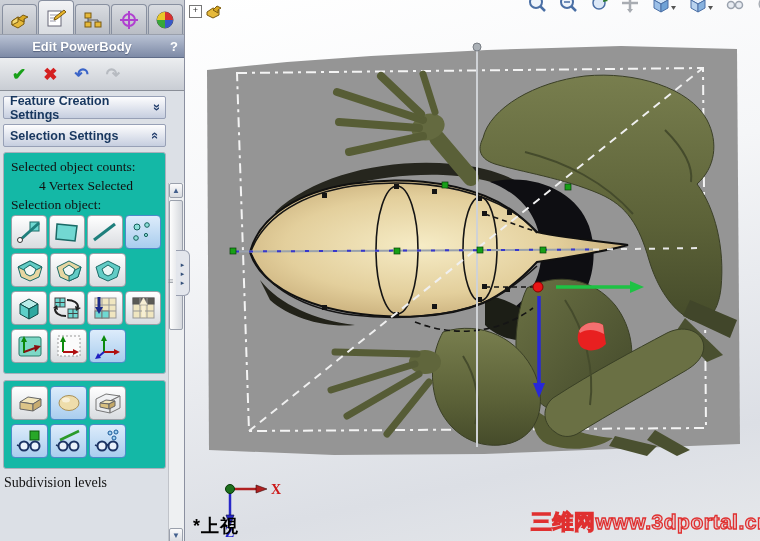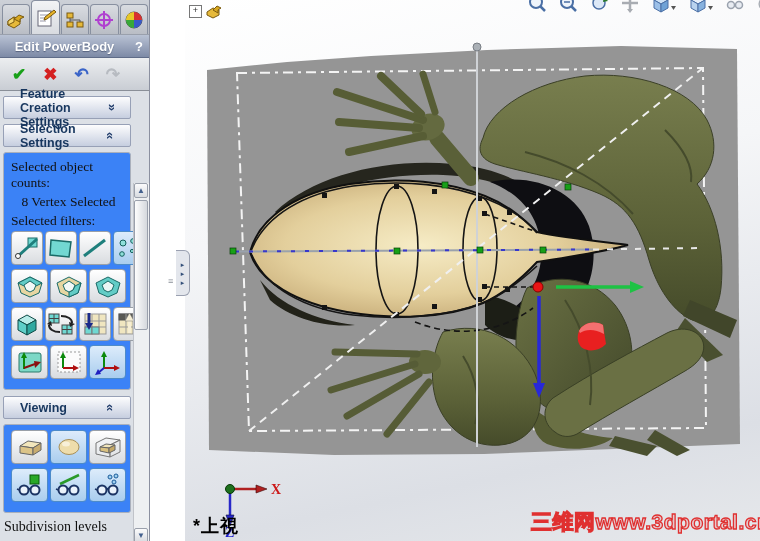--- a/index.html
+++ b/index.html
@@ -1,35 +1,35 @@
 <!DOCTYPE html>
 <html><head>
 <meta charset="utf-8">
 <style>
   html,body{margin:0;padding:0;background:#fff;}
   #root{position:relative;width:760px;height:541px;overflow:hidden;font-family:"Liberation Sans",sans-serif;background:#fff;}
 
   
-  #panel{position:absolute;left:0;top:0;width:150px;height:541px;background:#dce0e6;border-right:1px solid #8b90a0;box-sizing:border-box;}
+  #panel{position:absolute;left:0;top:0;width:185px;height:541px;background:#dce0e6;border-right:1px solid #8b90a0;box-sizing:border-box;}
   .tabbar{height:34px;background:linear-gradient(#cdd1d8,#b6bac2);display:flex;align-items:flex-end;padding-left:2px;border-bottom:1px solid #9aa0ac;}
   .tab{width:35px;height:29px;border:1px solid #8890a0;border-bottom:none;border-radius:4px 4px 0 0;background:linear-gradient(#d9dce1,#b9bdc5);display:flex;align-items:center;justify-content:center;margin-right:1px;}
   .tab.active{height:33px;background:linear-gradient(#f2f3f5,#d8dbe0);}
   .pmhead{height:22px;background:linear-gradient(#b9c2d4,#7d8aa6);display:flex;align-items:center;border-bottom:1px solid #5f6c88;}
   .pmhead .ttl{flex:1;text-align:center;color:#fff;font-weight:bold;font-size:13px;text-shadow:0 1px 1px #55627e;}
   .pmhead .hlp{width:20px;text-align:center;color:#fff;font-weight:bold;font-size:13px;}
   .pmacts{height:32px;background:linear-gradient(#eceef0,#c9cdd4);border-bottom:1px solid #8a8f98;display:flex;align-items:center;gap:17px;padding-left:12px;}
   .act{font-size:17px;font-weight:bold;line-height:1;}
   .ok{color:#18a018}.no{color:#d42020}.un{color:#3a64c8}.re{color:#b7bbc1}
   .pmbody{position:relative;height:452px;background:#dce0e6;padding:5px 18px 0 3px;box-sizing:border-box;}
-  .secbar{height:21px;margin-bottom:5px;background:linear-gradient(#fdfdfe,#c6cedf);border:1px solid #97a0b6;border-radius:2px;display:flex;align-items:center;justify-content:space-between;padding:0 16px;}
+  .secbar{height:21px;margin-bottom:5px;background:linear-gradient(#fdfdfe,#c6cedf);border:1px solid #97a0b6;border-radius:2px;display:flex;align-items:center;justify-content:space-between;padding:0 6px;}
   .secbar .lbl{color:#17365e;font-weight:bold;font-size:12.5px;}
   .chev{display:inline-block;font-size:13px;font-weight:bold;color:#25406e;line-height:1;}
   .chevd{transform:rotate(-90deg);}
   .chevu{transform:rotate(90deg);}
-  .grpbox{background:#3b82f6;border:1px solid #aab0bc;border-radius:3px;padding:3px 4px 6px 6px;margin-bottom:6px;}
+  .grpbox{background:#14b8a6;border:1px solid #aab0bc;border-radius:3px;padding:3px 4px 6px 6px;margin-bottom:6px;}
   .slab{font-family:"Liberation Serif",serif;font-size:13.5px;color:#111;margin:3px 0 2px 1px;}
   .scenter{text-align:center;}
   .brow{display:flex;gap:2px;margin:2px 0 4px 1px;}
   .ibtn{width:37px;height:34px;border:1px solid #9aa0a8;border-radius:4px;background:linear-gradient(#ffffff,#d9dce0);display:flex;align-items:center;justify-content:center;box-sizing:border-box;}
   .ibtn.active{background:linear-gradient(#ddecfb,#a9cdee);border-color:#4d8bc8;}
   
   .vscroll{position:absolute;right:0px;top:92px;bottom:0;width:15px;background:#eef0f2;border-left:1px solid #c0c3c9;}
   .sbtn{position:absolute;left:0;width:14px;height:15px;background:linear-gradient(#fbfbfc,#d8dbe0);border:1px solid #9aa0ac;box-sizing:border-box;border-radius:2px;color:#44618e;font-size:8px;text-align:center;line-height:13px;}
   .sthumb{position:absolute;left:0;top:17px;width:14px;height:130px;background:linear-gradient(90deg,#fdfdfd,#d5d8dd);border:1px solid #9aa0ac;border-radius:2px;box-sizing:border-box;}
   .flytab{position:absolute;left:176px;top:250px;width:13px;height:44px;background:#e3e6ec;border:1px solid #9aa0b0;border-left:none;border-radius:0 6px 6px 0;display:flex;flex-direction:column;align-items:center;justify-content:center;gap:2px;z-index:30;}
@@ -114,22 +114,22 @@
         <span class="chev chevd">«</span>
       </div>
 
       <div class="secbar">
         <span class="lbl">Selection Settings</span>
         <span class="chev chevu">«</span>
       </div>
 
       <div class="grpbox">
         <div class="slab">Selected object counts:</div>
-        <div class="slab scenter">8 Vertex Selected</div>
-        <div class="slab">Selected filters:</div>
+        <div class="slab scenter">4 Vertex Selected</div>
+        <div class="slab">Selection object:</div>
 
         <div class="brow">
           <div class="ibtn">
             <svg width="30" height="26">
               <rect x="16" y="3" width="9" height="9" fill="#6fd8d2" stroke="#1a6a66"></rect>
               <line x1="5" y1="22" x2="25" y2="4" stroke="#1e7f7c" stroke-width="3"></line>
               <circle cx="6" cy="21" r="2.5" fill="#fff" stroke="#333"></circle>
             </svg>
           </div>
           <div class="ibtn">
@@ -248,24 +248,20 @@
               <polygon points="8,8 11,2 14,8" fill="#0c8a0c"></polygon>
               <line x1="11" y1="19" x2="22" y2="19" stroke="#b01010" stroke-width="2"></line>
               <polygon points="21,16 27,19 21,22" fill="#b01010"></polygon>
               <line x1="11" y1="19" x2="5" y2="24" stroke="#2020c0" stroke-width="2"></line>
               <polygon points="8,25 2,26 5,20" fill="#2020c0"></polygon>
             </svg>
           </div>
         </div>
       </div>
 
-      <div class="secbar">
-        <span class="lbl">Viewing</span>
-        <span class="chev chevu">«</span>
-      </div>
 
       <div class="grpbox">
         <div class="brow">
           <div class="ibtn">
             <svg width="30" height="26">
               <polygon points="5,12 13,7 26,9 18,14" fill="#f2e6bc" stroke="#666"></polygon>
               <polygon points="5,12 18,14 18,21 5,19" fill="#dcc488" stroke="#666"></polygon>
               <polygon points="18,14 26,9 26,16 18,21" fill="#c8ac70" stroke="#666"></polygon>
             </svg>
           </div>

